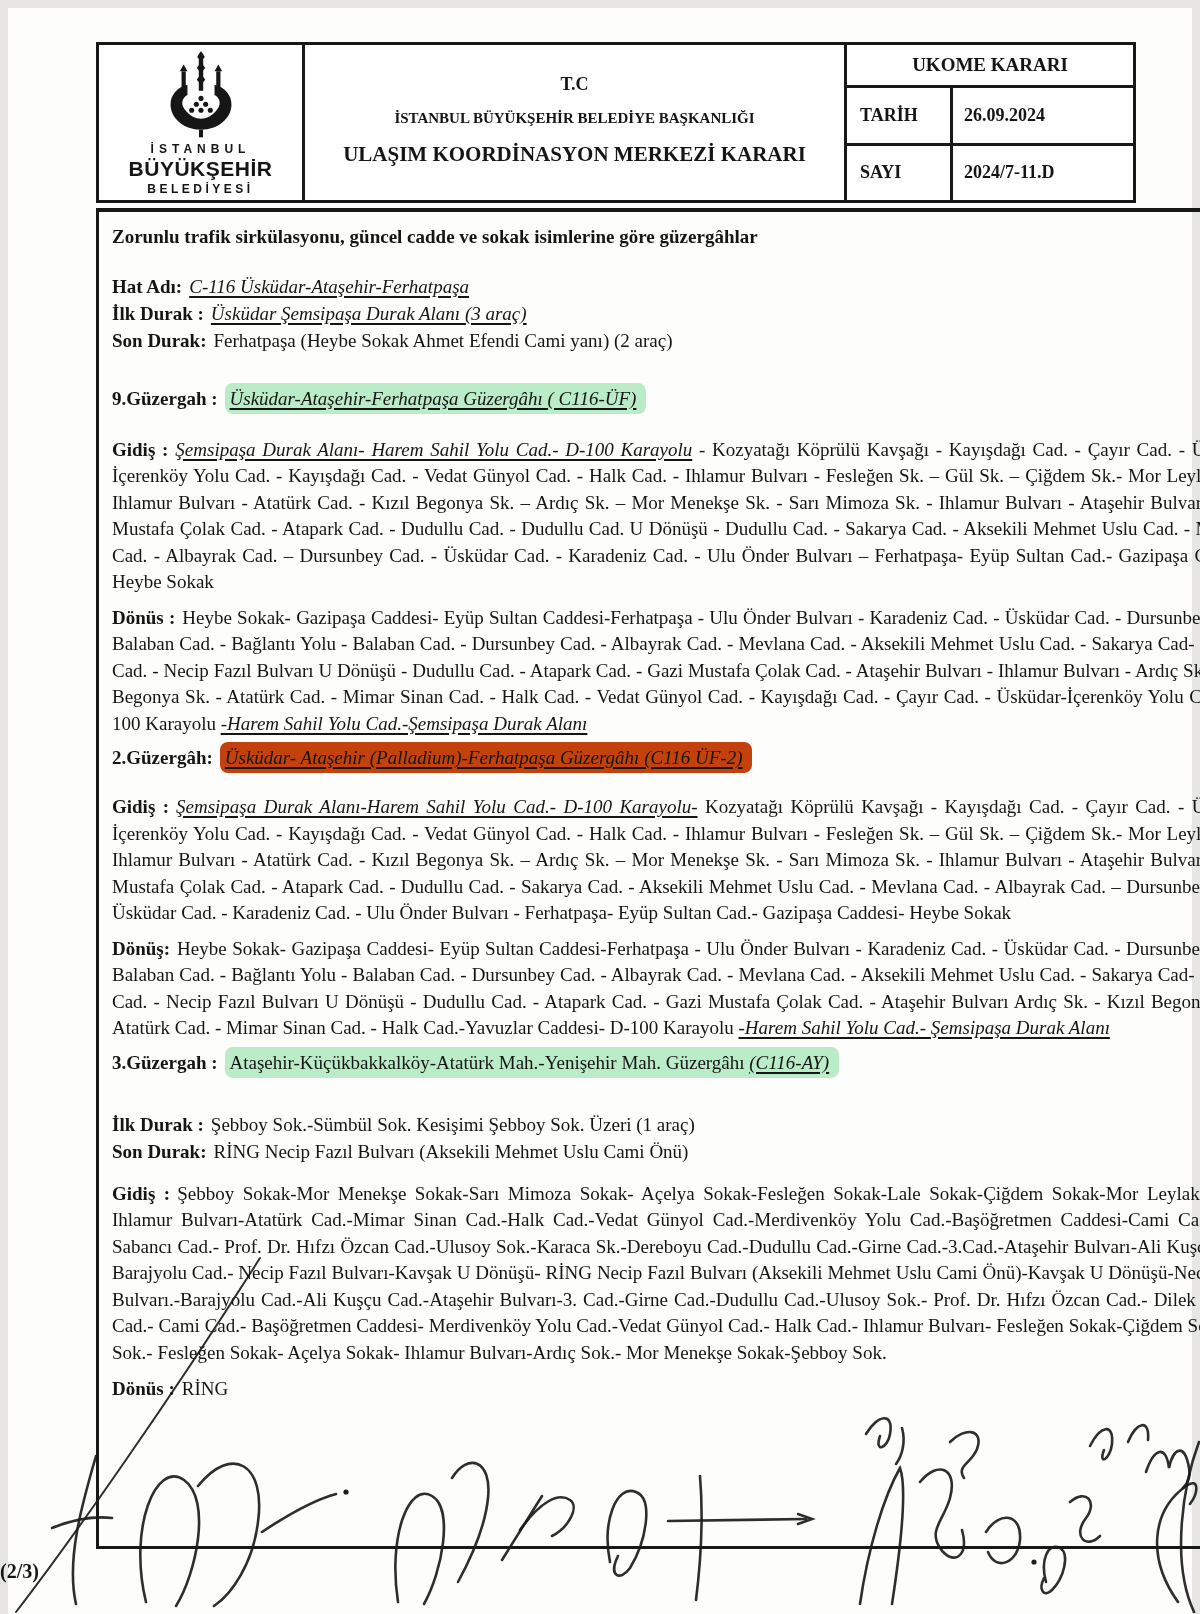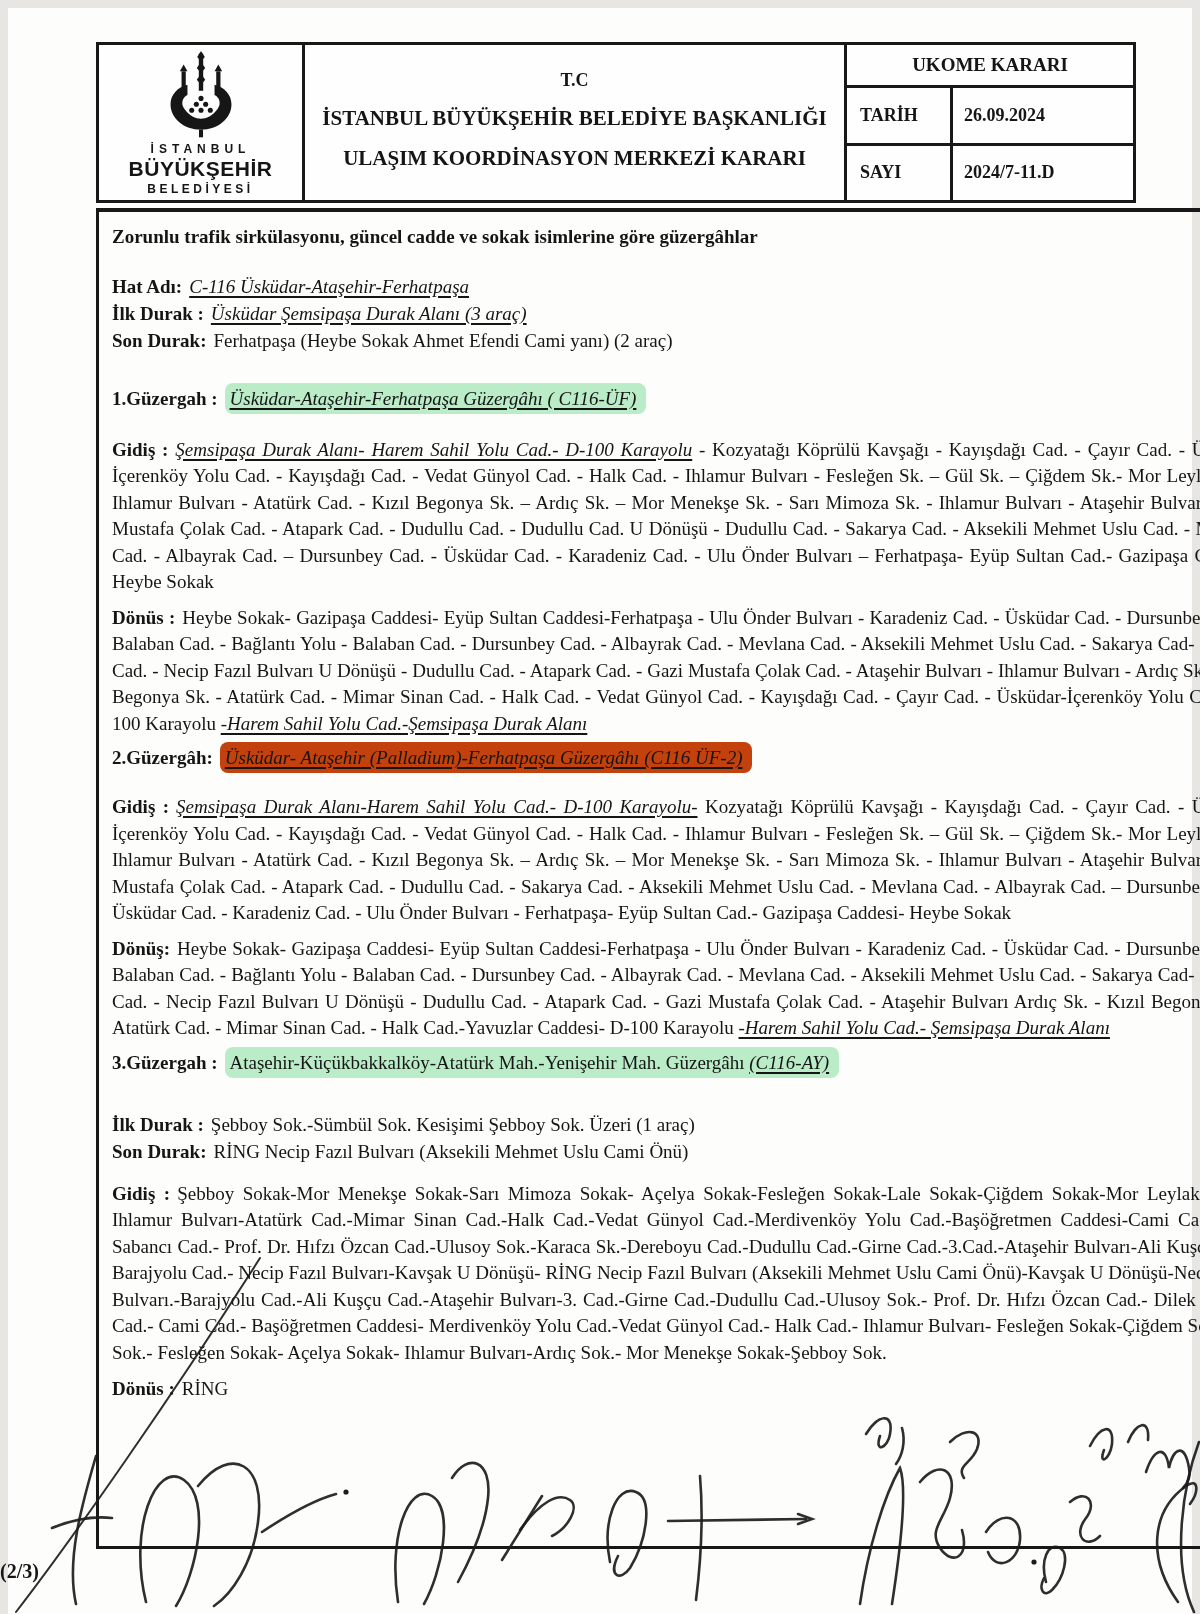--- a/index.html
+++ b/index.html
@@ -27,21 +27,21 @@
   }
   .logo-svg { width:86px; height:88px; }
   .logo-l1 { font-family:"Liberation Sans", sans-serif; font-size:12px; font-weight:bold; letter-spacing:5px; margin-top:3px; }
   .logo-l2 { font-family:"Liberation Sans", sans-serif; font-size:21px; font-weight:bold; letter-spacing:0.5px; margin-top:1px; }
   .logo-l3 { font-family:"Liberation Sans", sans-serif; font-size:12px; font-weight:bold; letter-spacing:3.5px; margin-top:1px; }
   .hdr-center {
     flex:1; display:flex; flex-direction:column; align-items:center; justify-content:center;
     gap:15px; font-weight:bold; padding-bottom:4px;
   }
   .hc1 { font-size:18px; }
-  .hc2 { font-size:21px; }
+  .hc2 { font-size:15px; }
   .hc3 { font-size:21px; }
   .hdr-right { width:289px; border-left:3px solid #181818; display:flex; flex-direction:column; }
   .hr-title { height:43px; border-bottom:3px solid #181818; display:flex; align-items:center; justify-content:center; font-weight:bold; font-size:19px; }
   .hr-row { flex:1; display:flex; }
   .hr-row.second { border-top:3px solid #181818; }
   .hr-label { width:106px; border-right:3px solid #181818; display:flex; align-items:center; padding-left:13px; font-weight:bold; font-size:18px; }
   .hr-value { flex:1; display:flex; align-items:center; padding-left:11px; font-weight:bold; font-size:18px; }
   
   .bodybox {
     position:absolute; left:88px; top:200px; width:1180px; height:1341px;
@@ -129,21 +129,21 @@
       <span class="lbl">Hat Adı:</span><span class="iu">C-116 Üsküdar-Ataşehir-Ferhatpaşa</span>
     </div>
     <div class="line">
       <span class="lbl">İlk Durak :</span><span class="iu">Üsküdar Şemsipaşa Durak Alanı (3 araç)</span>
     </div>
     <div class="line">
       <span class="lbl">Son Durak:</span><span>Ferhatpaşa (Heybe Sokak Ahmet Efendi Cami yanı) (2 araç)</span>
     </div>
 
     <div class="line mt-route1">
-      <span class="lbl">1.Güzergah :</span><span class="hl" style="background-color: rgb(185, 236, 199);"><span class="iu">Üsküdar-Ataşehir-Ferhatpaşa Güzergâhı ( C116-ÜF)</span></span>
+      <span class="lbl">9.Güzergah :</span><span class="hl" style="background-color: rgb(185, 236, 199);"><span class="iu">Üsküdar-Ataşehir-Ferhatpaşa Güzergâhı ( C116-ÜF)</span></span>
     </div>
     <div class="p mt-par1g">
       <span class="lbl">Gidiş :</span><span class="iu">Şemsipaşa Durak Alanı- Harem Sahil Yolu Cad.- D-100 Karayolu</span><span> - Kozyatağı Köprülü Kavşağı - Kayışdağı Cad. - Çayır Cad. - Üsküdar-İçerenköy Yolu Cad. - Kayışdağı Cad. - Vedat Günyol Cad. - Halk Cad. - Ihlamur Bulvarı - Fesleğen Sk. – Gül Sk. – Çiğdem Sk.- Mor Leylak Sk. - Ihlamur Bulvarı - Atatürk Cad. - Kızıl Begonya Sk. – Ardıç Sk. – Mor Menekşe Sk. - Sarı Mimoza Sk. - Ihlamur Bulvarı - Ataşehir Bulvarı - Gazi Mustafa Çolak Cad. - Atapark Cad. - Dudullu Cad. - Dudullu Cad. U Dönüşü - Dudullu Cad. - Sakarya Cad. - Aksekili Mehmet Uslu Cad. - Mevlana Cad. - Albayrak Cad. – Dursunbey Cad. - Üsküdar Cad. - Karadeniz Cad. - Ulu Önder Bulvarı – Ferhatpaşa- Eyüp Sultan Cad.- Gazipaşa Caddesi- Heybe Sokak</span>
     </div>
     <div class="p mt-donus">
       <span class="lbl">Dönüs :</span><span>Heybe Sokak- Gazipaşa Caddesi- Eyüp Sultan Caddesi-Ferhatpaşa - Ulu Önder Bulvarı - Karadeniz Cad. - Üsküdar Cad. - Dursunbey Cad. - Balaban Cad. - Bağlantı Yolu - Balaban Cad. - Dursunbey Cad. - Albayrak Cad. - Mevlana Cad. - Aksekili Mehmet Uslu Cad. - Sakarya Cad- Dudullu Cad. - Necip Fazıl Bulvarı U Dönüşü - Dudullu Cad. - Atapark Cad. - Gazi Mustafa Çolak Cad. - Ataşehir Bulvarı - Ihlamur Bulvarı - Ardıç Sk. - Kızıl Begonya Sk. - Atatürk Cad. - Mimar Sinan Cad. - Halk Cad. - Vedat Günyol Cad. - Kayışdağı Cad. - Çayır Cad. - Üsküdar-İçerenköy Yolu Cad. - D-100 Karayolu </span><span class="iu">-Harem Sahil Yolu Cad.-Şemsipaşa Durak Alanı</span>
     </div>
 
     <div class="line mt-route2">
       <span class="lbl">2.Güzergâh:</span><span class="hl" style="background-color: #c2410c;"><span class="iu">Üsküdar- Ataşehir (Palladium)-Ferhatpaşa Güzergâhı (C116 ÜF-2)</span></span>

